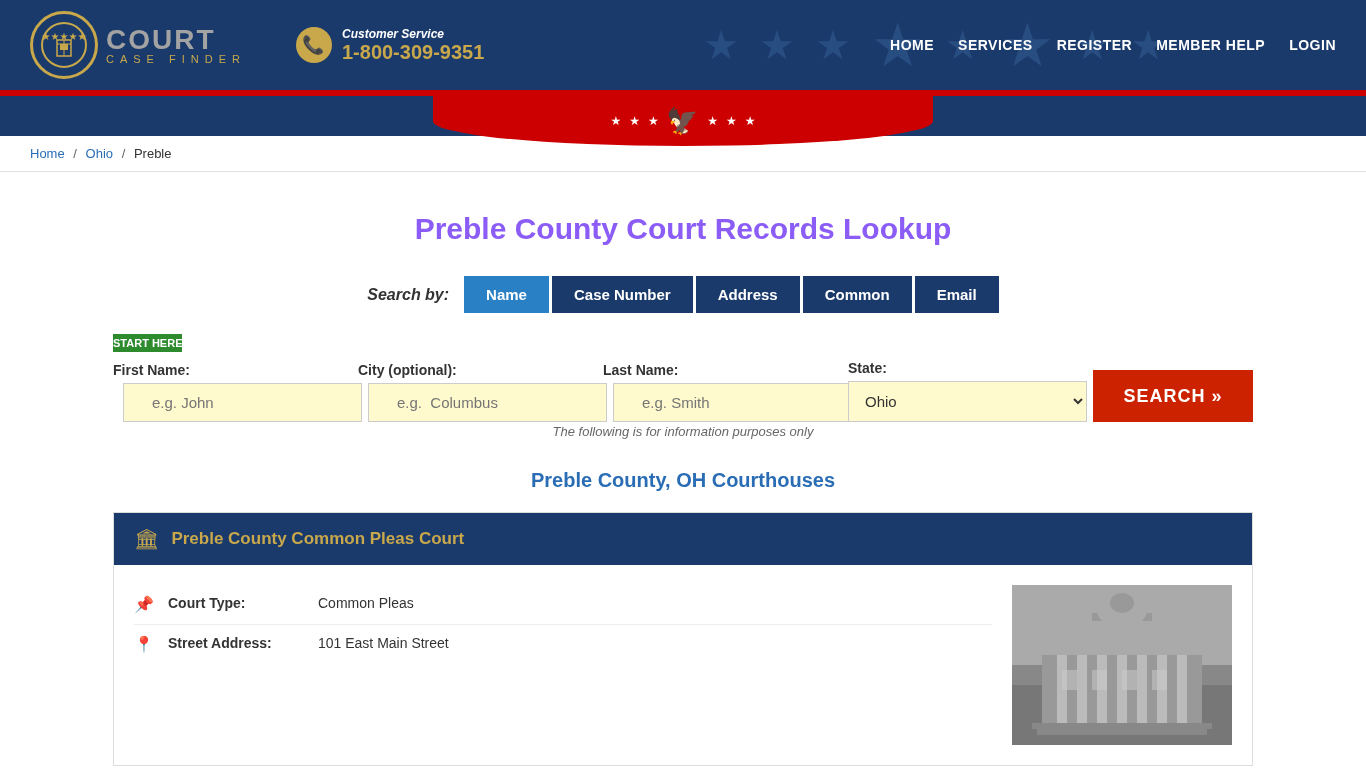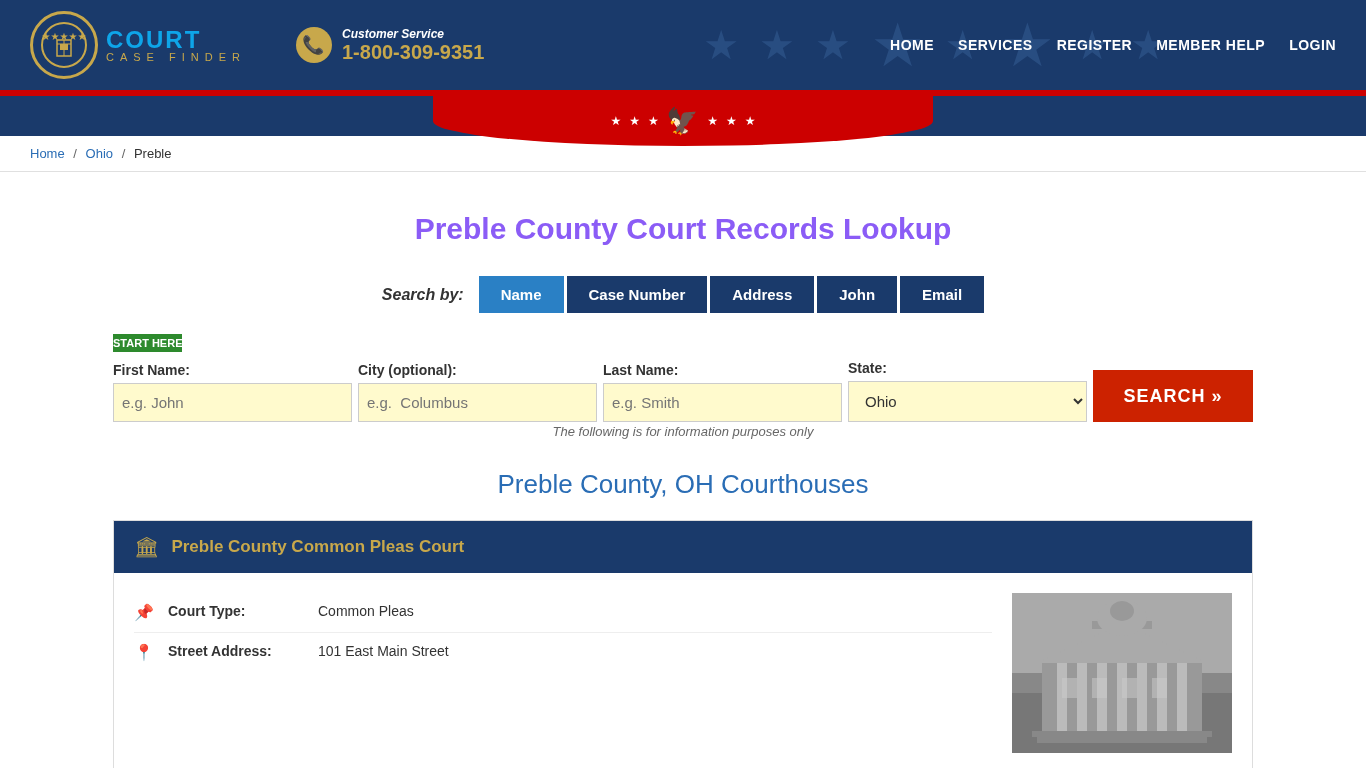--- a/index.html
+++ b/index.html
@@ -39,23 +39,23 @@
     }
     .logo-circle svg {
       width: 50px;
       height: 50px;
       fill: #c8a84b;
     }
     .logo-text {
       margin-left: 8px;
     }
     .logo-text-court {
-      font-size: 24px;
+      font-size: 28px;
       font-weight: 900;
-      color: #0ea5e9;
+      color: #a3a3a3;
       letter-spacing: 2px;
       line-height: 1;
     }
     .logo-text-case {
       font-size: 11px;
       letter-spacing: 6px;
       color: #c8a84b;
       line-height: 1;
     }
     .phone-section {
@@ -243,25 +243,26 @@
       flex: 1;
     }
     .form-group label {
       font-size: 14px;
       font-weight: bold;
       color: #333;
     }
     .form-input {
       border: 1px solid #ccc;
       background: #fffacd;
-      padding: 10px 8px;
+      padding: 10px 28px;
       font-size: 15px;
       color: #999;
       width: 100%;
       outline: none;
+      margin-left: 10px;
     }
     .state-select {
       border: 1px solid #ccc;
       background: #fffacd;
       padding: 10px 12px;
       font-size: 15px;
       color: #333;
       width: 100%;
       outline: none;
       appearance: auto;
@@ -284,22 +285,22 @@
       text-align: center;
       font-size: 13px;
       font-style: italic;
       color: #666;
       margin-top: 2px;
     }
 
     
     .courthouses-title {
       text-align: center;
-      font-size: 26px;
-      font-weight: normal;
+      font-size: 20px;
+      font-weight: bold;
       color: #2a6db5;
       margin: 20px 0 20px;
     }
 
     .courthouse-card {
       border: 1px solid #ddd;
       margin-bottom: 20px;
     }
     .courthouse-header {
       background: #1a3a6b;
@@ -455,21 +456,21 @@
   <h1 class="page-title">Preble County Court Records Lookup</h1>
 
   <div class="search-section">
 
     
     <div class="search-by-row">
       <span class="search-by-label">Search by:</span>
       <button class="search-tab active">Name</button>
       <button class="search-tab">Case Number</button>
       <button class="search-tab">Address</button>
-      <button class="search-tab">John</button>
+      <button class="search-tab">Common</button>
       <button class="search-tab">Email</button>
     </div>
 
     
     <div class="start-here-badge">START HERE</div>
 
     
     <div class="form-row">
       <div class="form-group">
         <label>First Name:</label>

